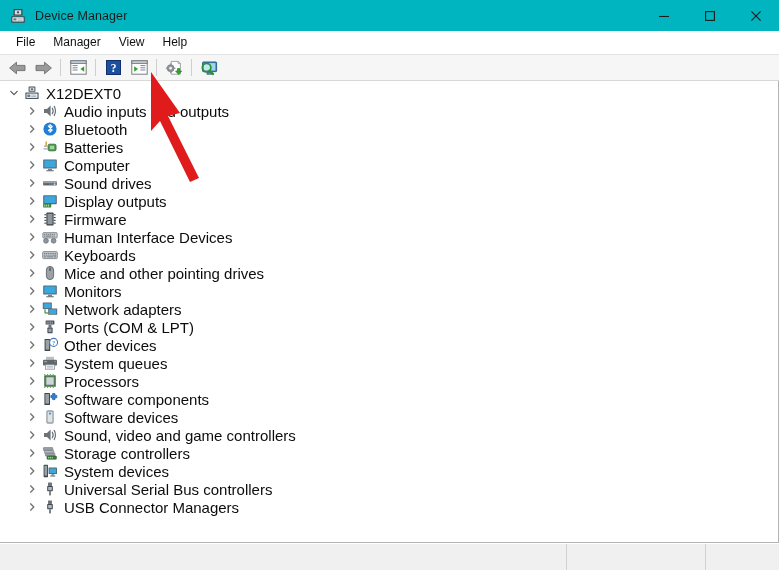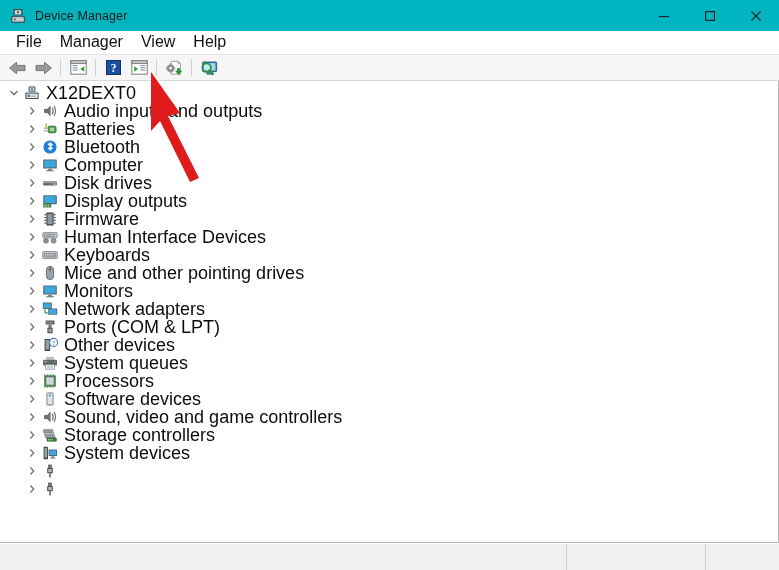--- a/index.html
+++ b/index.html
@@ -64,21 +64,21 @@
   .menubar {
     height: 23px;
     background: #ffffff;
     display: flex;
     align-items: center;
     padding-left: 7px;
     flex: 0 0 auto;
     border-bottom: 1px solid #e3e3e3;
   }
   .menu-item {
-    font-size: 16px;
+    font-size: 12px;
     color: #101010;
     padding: 2px 9px 3px 9px;
     white-space: nowrap;
   }
 
   
   .toolbar {
     height: 25px;
     background: #f6f6f6;
     display: flex;
@@ -133,21 +133,21 @@
   }
   .node-icon {
     width: 16px;
     height: 16px;
     margin-left: 2px;
     margin-right: 6px;
     flex: 0 0 auto;
     position: relative;
   }
   .node-label {
-    font-size: 18px;
+    font-size: 15px;
     color: #0c0c0c;
   }
 
   
   .statusbar {
     height: 26px;
     background: #f0f0f0;
     display: flex;
     flex: 0 0 auto;
     border-top: 1px solid #ffffff;
@@ -360,53 +360,53 @@
     </div>
 
     <div class="tree-row child">
       <span class="chev">
         <svg width="10" height="10" viewBox="0 0 10 10">
             <path d="M3.6 1.8 L6.8 5 L3.6 8.2" fill="none" stroke="#6f6f6f" stroke-width="1.25" stroke-linecap="round" stroke-linejoin="round"></path>
           </svg>
       </span>
       <span class="node-icon">
         <svg width="16" height="16" viewBox="0 0 16 16">
+          <circle cx="8" cy="8" r="6.6" fill="#1f7fd6"></circle>
+          <path d="M6.4 5 L10.2 9.1 L8 11 L8 3.6 L10.2 5.6 L6.4 9.6" fill="none" stroke="#ffffff" stroke-width="1.25" stroke-linecap="round" stroke-linejoin="round"></path>
+        </svg>
+      </span>
+      <span class="node-label">Bluetooth</span>
+    </div>
+
+    <div class="tree-row child">
+      <span class="chev">
+        <svg width="10" height="10" viewBox="0 0 10 10">
+            <path d="M3.6 1.8 L6.8 5 L3.6 8.2" fill="none" stroke="#6f6f6f" stroke-width="1.25" stroke-linecap="round" stroke-linejoin="round"></path>
+          </svg>
+      </span>
+      <span class="node-icon">
+        <svg width="16" height="16" viewBox="0 0 16 16">
           <rect x="6.2" y="5.2" width="7.8" height="6.6" rx="1.4" fill="#4f9e4f" stroke="#2f6e2f" stroke-width="0.9"></rect>
           <rect x="8" y="6.8" width="4.2" height="3.4" fill="#9fd89f"></rect>
           <path d="M2 6.4 L6.2 6.4 L6.2 8 L2 8 Z" fill="#b0b5b9"></path>
           <path d="M1.4 9.2 L6.2 9.2 L6.2 10.6 L1.4 10.6 Z" fill="#b0b5b9"></path>
           <path d="M4.2 2.4 L4.2 6.4" stroke="#c9a227" stroke-width="1.4"></path>
         </svg>
       </span>
       <span class="node-label">Batteries</span>
     </div>
 
     <div class="tree-row child">
       <span class="chev">
         <svg width="10" height="10" viewBox="0 0 10 10">
             <path d="M3.6 1.8 L6.8 5 L3.6 8.2" fill="none" stroke="#6f6f6f" stroke-width="1.25" stroke-linecap="round" stroke-linejoin="round"></path>
           </svg>
       </span>
       <span class="node-icon">
         <svg width="16" height="16" viewBox="0 0 16 16">
-          <circle cx="8" cy="8" r="6.6" fill="#1f7fd6"></circle>
-          <path d="M6.4 5 L10.2 9.1 L8 11 L8 3.6 L10.2 5.6 L6.4 9.6" fill="none" stroke="#ffffff" stroke-width="1.25" stroke-linecap="round" stroke-linejoin="round"></path>
-        </svg>
-      </span>
-      <span class="node-label">Bluetooth</span>
-    </div>
-
-    <div class="tree-row child">
-      <span class="chev">
-        <svg width="10" height="10" viewBox="0 0 10 10">
-            <path d="M3.6 1.8 L6.8 5 L3.6 8.2" fill="none" stroke="#6f6f6f" stroke-width="1.25" stroke-linecap="round" stroke-linejoin="round"></path>
-          </svg>
-      </span>
-      <span class="node-icon">
-        <svg width="16" height="16" viewBox="0 0 16 16">
           <rect x="1.2" y="2.4" width="13.6" height="9.2" rx="0.7" fill="#5b6670"></rect>
           <rect x="2.3" y="3.4" width="11.4" height="7" fill="#3aa7de"></rect>
           <rect x="6" y="11.8" width="4" height="1.6" fill="#79848d"></rect>
           <rect x="4.2" y="13.2" width="7.6" height="1.1" rx="0.4" fill="#5b6670"></rect>
         </svg>
       </span>
       <span class="node-label">Computer</span>
     </div>
 
     <div class="tree-row child">
@@ -416,21 +416,21 @@
           </svg>
       </span>
       <span class="node-icon">
         <svg width="16" height="16" viewBox="0 0 16 16">
           <rect x="1" y="6.2" width="14" height="4.4" rx="1" fill="#6d757c"></rect>
           <rect x="1" y="6.2" width="14" height="1.8" rx="0.9" fill="#9aa1a7"></rect>
           <circle cx="12.6" cy="9.2" r="0.85" fill="#cfd4d8"></circle>
           <rect x="2.4" y="8.8" width="4.6" height="0.8" fill="#50585e"></rect>
         </svg>
       </span>
-      <span class="node-label">Disk drives</span>
+      <span class="node-label">Sound drives</span>
     </div>
 
     <div class="tree-row child">
       <span class="chev">
         <svg width="10" height="10" viewBox="0 0 10 10">
             <path d="M3.6 1.8 L6.8 5 L3.6 8.2" fill="none" stroke="#6f6f6f" stroke-width="1.25" stroke-linecap="round" stroke-linejoin="round"></path>
           </svg>
       </span>
       <span class="node-icon">
         <svg width="16" height="16" viewBox="0 0 16 16">
@@ -662,20 +662,36 @@
               <rect x="5" y="13.8" width="1.1" height="1.2"></rect>
             <rect x="7.8" y="13.8" width="1.1" height="1.2"></rect>
               <rect x="10.6" y="13.8" width="1.1" height="1.2"></rect>
           </g>
         </svg>
       </span>
       <span class="node-label">Processors</span>
     </div>
 
 
+    <div class="tree-row child">
+      <span class="chev">
+        <svg width="10" height="10" viewBox="0 0 10 10">
+            <path d="M3.6 1.8 L6.8 5 L3.6 8.2" fill="none" stroke="#6f6f6f" stroke-width="1.25" stroke-linecap="round" stroke-linejoin="round"></path>
+          </svg>
+      </span>
+      <span class="node-icon">
+        <svg width="16" height="16" viewBox="0 0 16 16">
+          <rect x="2.4" y="2" width="5.6" height="12" rx="0.6" fill="#3f474d"></rect>
+          <rect x="3.4" y="3" width="3.6" height="9.6" fill="#9aa1a7"></rect>
+          <circle cx="3.7" cy="4.3" r="0.7" fill="#3dc43d"></circle>
+          <path d="M10.6 2.6 L13 2.6 L13 4.4 L14.8 4.4 L14.8 6.8 L13 6.8 L13 8.6 L10.6 8.6 L10.6 6.8 L8.9 6.8 L8.9 4.4 L10.6 4.4 Z" fill="#2f7fd0" stroke="#1d5a9b" stroke-width="0.7" stroke-linejoin="round"></path>
+        </svg>
+      </span>
+      <span class="node-label">Software components</span>
+    </div>
 
     <div class="tree-row child">
       <span class="chev">
         <svg width="10" height="10" viewBox="0 0 10 10">
             <path d="M3.6 1.8 L6.8 5 L3.6 8.2" fill="none" stroke="#6f6f6f" stroke-width="1.25" stroke-linecap="round" stroke-linejoin="round"></path>
           </svg>
       </span>
       <span class="node-icon">
         <svg width="16" height="16" viewBox="0 0 16 16">
           <rect x="4.8" y="1.8" width="6.4" height="12.4" rx="0.7" fill="#b8bfc4" stroke="#848b91" stroke-width="0.8"></rect>
@@ -749,36 +765,38 @@
           </svg>
       </span>
       <span class="node-icon">
         <svg width="16" height="16" viewBox="0 0 16 16">
           <rect x="6" y="1.6" width="4" height="3.4" rx="0.4" fill="#6d757c"></rect>
           <rect x="5.2" y="5" width="5.6" height="5.2" rx="0.6" fill="#3f474d"></rect>
           <rect x="6.2" y="6" width="3.6" height="3.2" fill="#b4bbc0"></rect>
           <rect x="7.1" y="10.2" width="1.8" height="4.2" fill="#6d757c"></rect>
         </svg>
       </span>
+      <span class="node-label">Universal Serial Bus controllers</span>
     </div>
 
     <div class="tree-row child">
       <span class="chev">
         <svg width="10" height="10" viewBox="0 0 10 10">
             <path d="M3.6 1.8 L6.8 5 L3.6 8.2" fill="none" stroke="#6f6f6f" stroke-width="1.25" stroke-linecap="round" stroke-linejoin="round"></path>
           </svg>
       </span>
       <span class="node-icon">
         <svg width="16" height="16" viewBox="0 0 16 16">
           <rect x="6" y="1.6" width="4" height="3.4" rx="0.4" fill="#6d757c"></rect>
           <rect x="5.2" y="5" width="5.6" height="5.2" rx="0.6" fill="#3f474d"></rect>
           <rect x="6.2" y="6" width="3.6" height="3.2" fill="#b4bbc0"></rect>
           <rect x="7.1" y="10.2" width="1.8" height="4.2" fill="#6d757c"></rect>
         </svg>
       </span>
+      <span class="node-label">USB Connector Managers</span>
     </div>
 
   </div>
 
   <div class="statusbar">
     <div class="status-pane p1"></div>
     <div class="status-pane p2"></div>
     <div class="status-pane p3"></div>
   </div>
 

